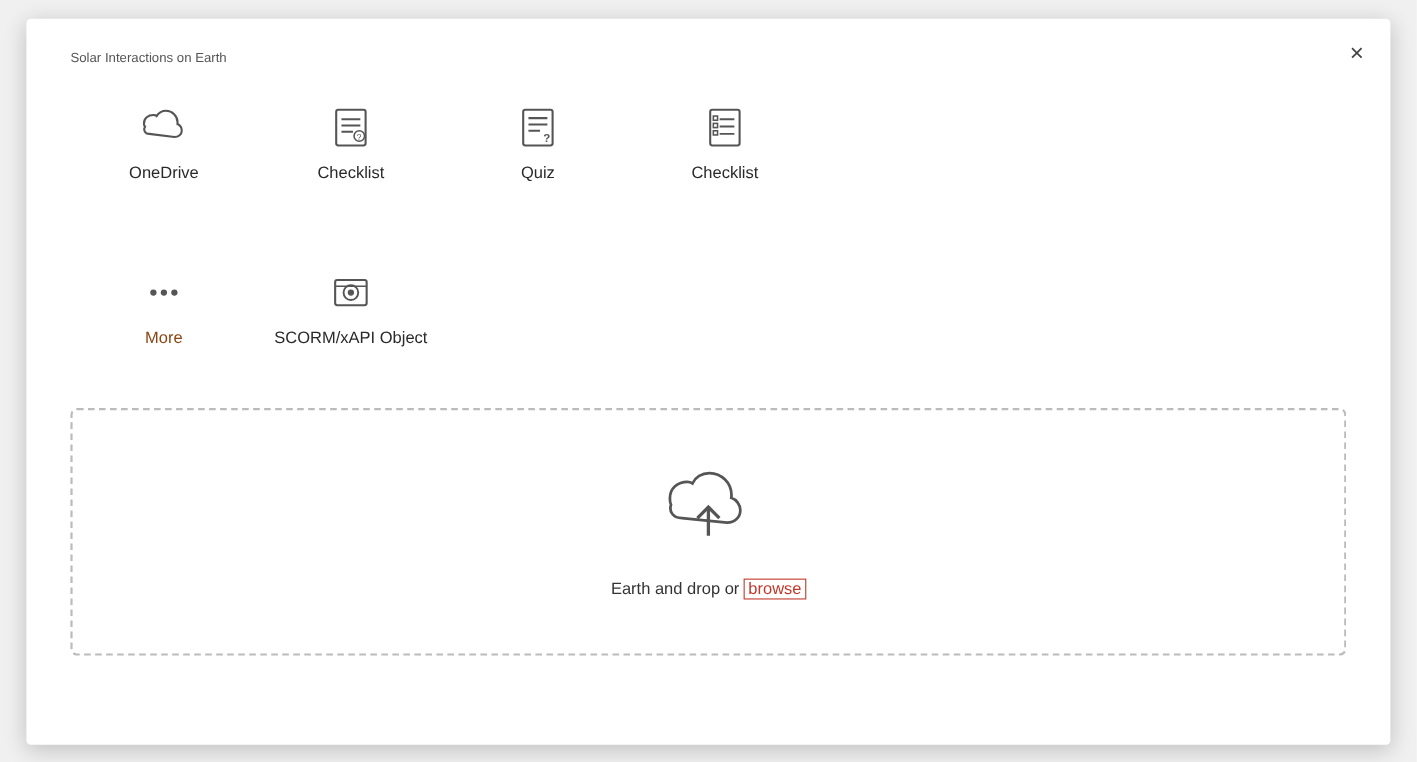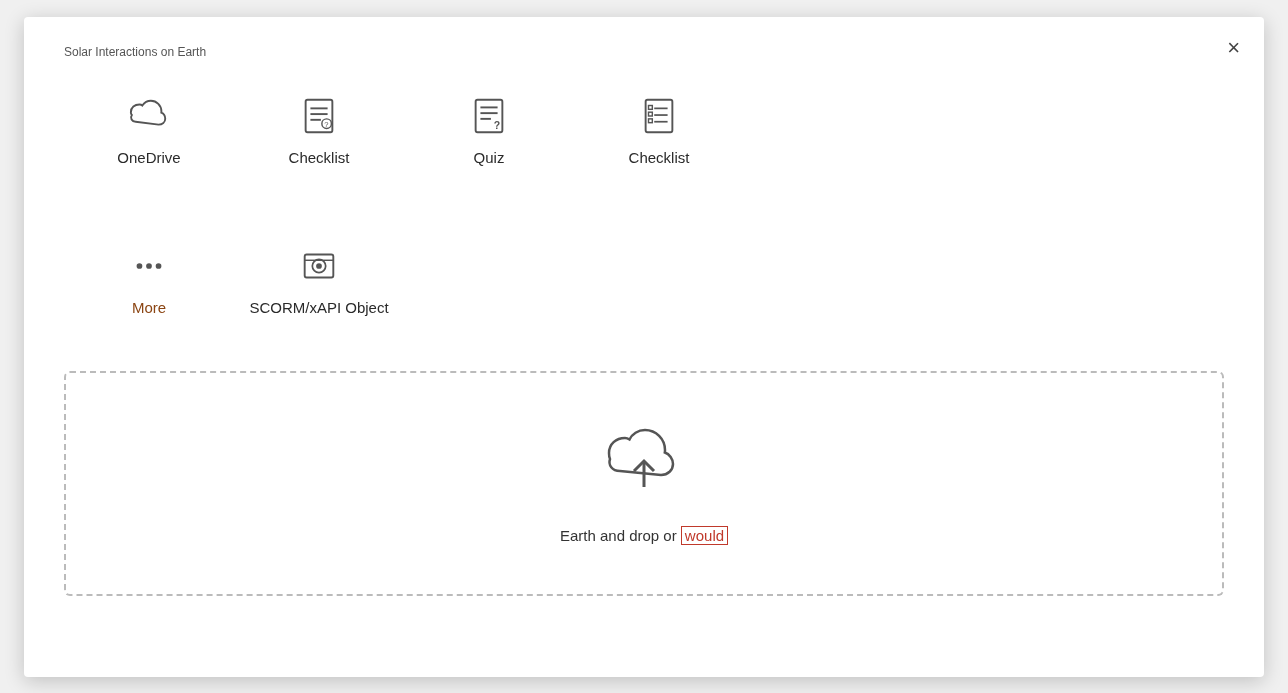--- a/index.html
+++ b/index.html
@@ -204,16 +204,16 @@
     <div class="drop-icon">
       <svg width="80" height="70" viewBox="0 0 80 70" fill="none" xmlns="http://www.w3.org/2000/svg">
 
         <path d="M16 48 C8 48 4 42 6 36 C5 34 5 32 5 30 C5 21 12 15 21 15 C22.5 15 24 15.5 25.5 16.5 C28 11 34 7 41 7 C52 7 61 16 61 27 C61 27.5 61 28.5 60.8 29.5 C65.5 31 69 36 69 41 C69 47 64 52 57 52 L16 48Z" stroke="#555" stroke-width="2.5" fill="none"></path>
 
         <line x1="40" y1="64" x2="40" y2="38" stroke="#555" stroke-width="3"></line>
         <polyline points="30,48 40,38 50,48" stroke="#555" stroke-width="3" fill="none"></polyline>
       </svg>
     </div>
     <div class="drop-text">
-      <span>Earth and drop or </span><a href="#" class="browse-link">would</a>
+      <span>Earth and drop or </span><a href="#" class="browse-link">browse</a>
     </div>
   </div>
 </div>
 
 </body></html>

